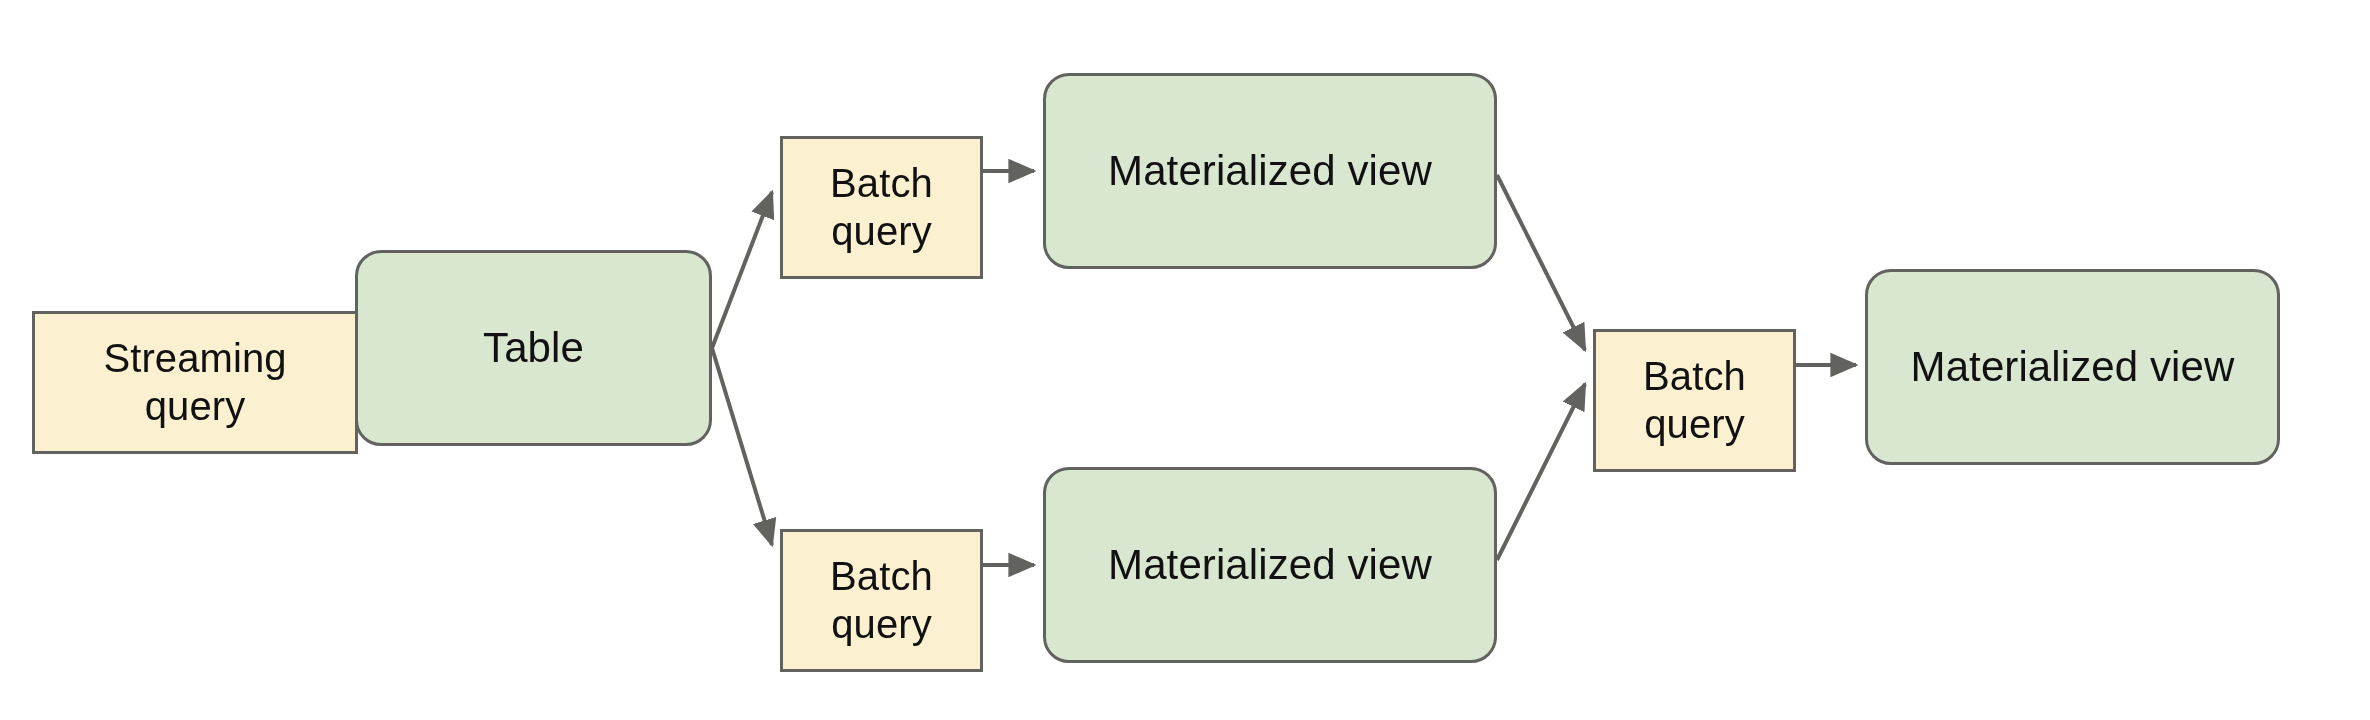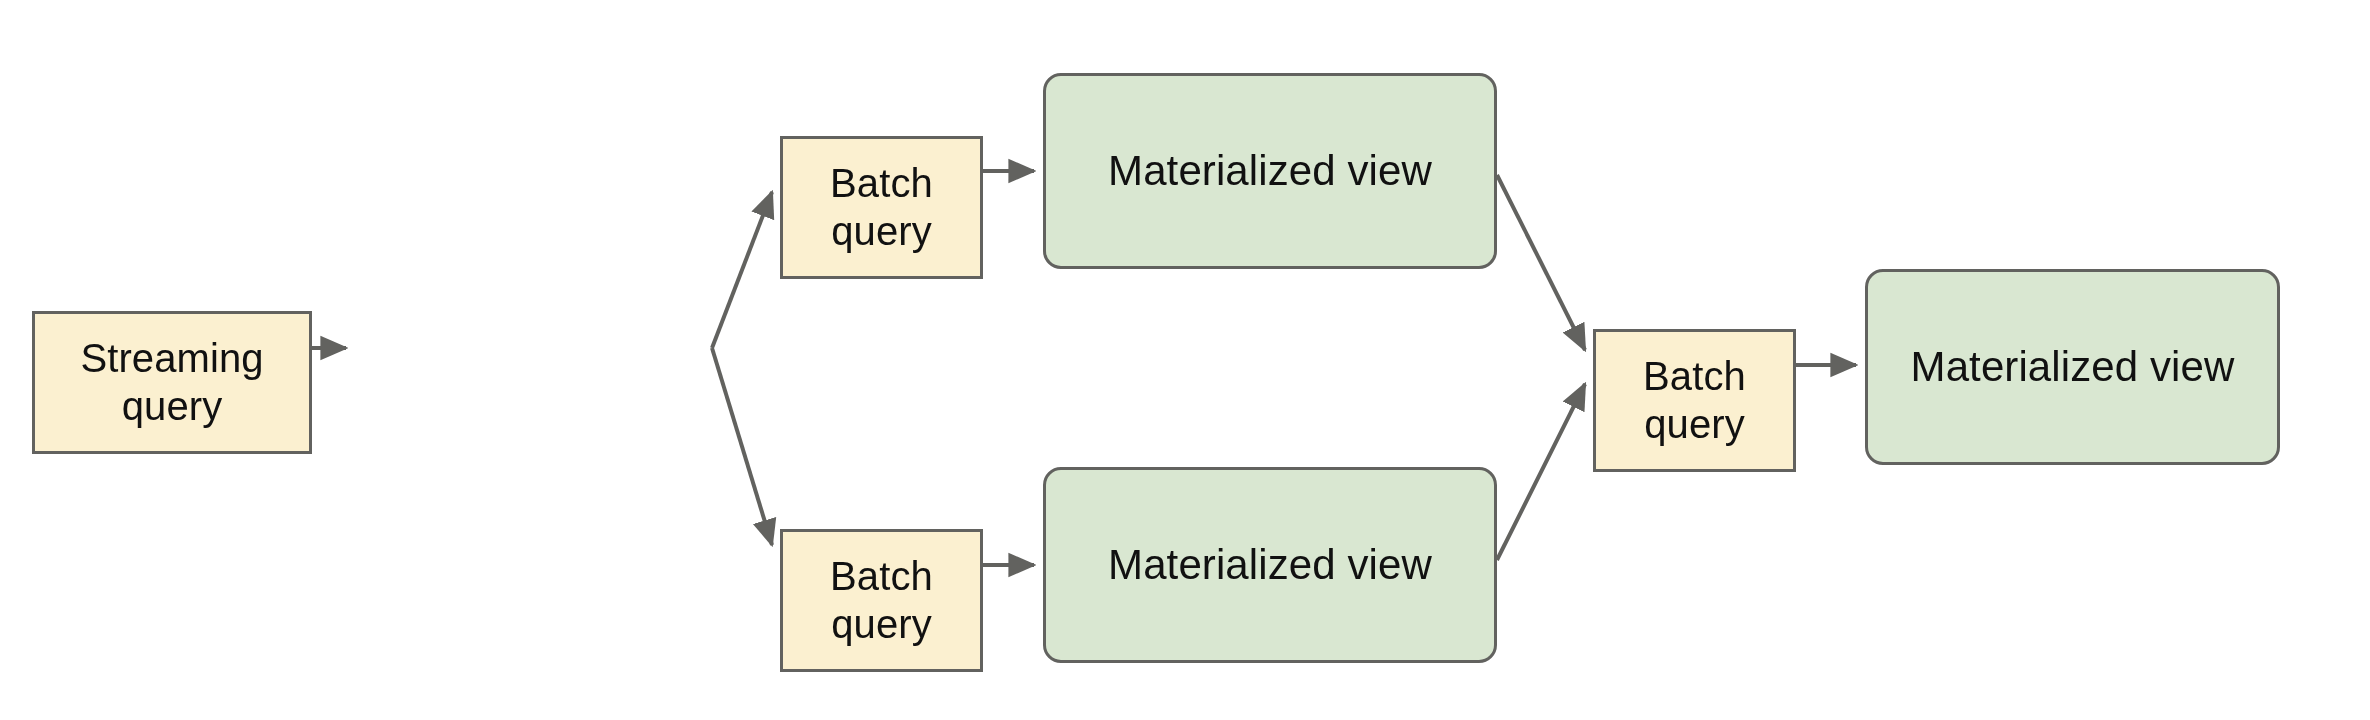--- a/index.html
+++ b/index.html
@@ -39,21 +39,21 @@
   }
   .node-process {
     background: #FBF0D0;
     border: 3px solid #62625F;
     border-radius: 0;
     margin-top: 36px;
   }
   .node-store {
     background: #D9E7D1;
     border: 3px solid #62625F;
-    border-radius: 18px;
+    border-radius: 26px;
   }
   .f-40 { font-size: 40px; }
   .f-42 { font-size: 42px; }
 </style>
 </head>
 <body>
 
 <div id="canvas">
 
   <svg id="edges" viewBox="0 0 2370 720" xmlns="http://www.w3.org/2000/svg">
@@ -68,23 +68,24 @@
       <line x1="712" y1="348" x2="772" y2="192"></line>
       <line x1="712" y1="348" x2="772" y2="545"></line>
       <line x1="983" y1="171" x2="1034" y2="171"></line>
       <line x1="983" y1="565" x2="1034" y2="565"></line>
       <line x1="1497" y1="175" x2="1585" y2="350"></line>
       <line x1="1497" y1="560" x2="1585" y2="384"></line>
       <line x1="1796" y1="365" x2="1856" y2="365"></line>
     </g>
   </svg>
 
-  <div class="node node-process f-40" style="left:32px; top:275px; width:280px; height:143px;">Streaming
+  <div class="node node-process f-40" style="left:32px; top:275px; width:326px; height:143px;">Streaming
 query</div>
 
+  <div class="node node-store f-42" style="left:355px; top:250px; width:357px; height:196px;">Table</div>
 
   <div class="node node-process f-40" style="left:780px; top:100px; width:203px; height:143px;">Batch
 query</div>
 
   <div class="node node-store f-42" style="left:1043px; top:73px; width:454px; height:196px;">Materialized view</div>
 
   <div class="node node-process f-40" style="left:780px; top:493px; width:203px; height:143px;">Batch
 query</div>
 
   <div class="node node-store f-42" style="left:1043px; top:467px; width:454px; height:196px;">Materialized view</div>

